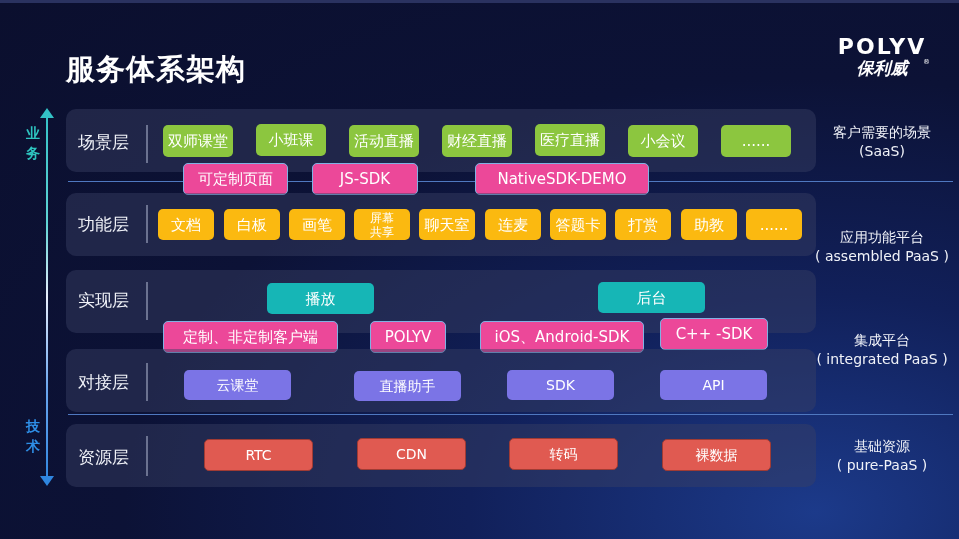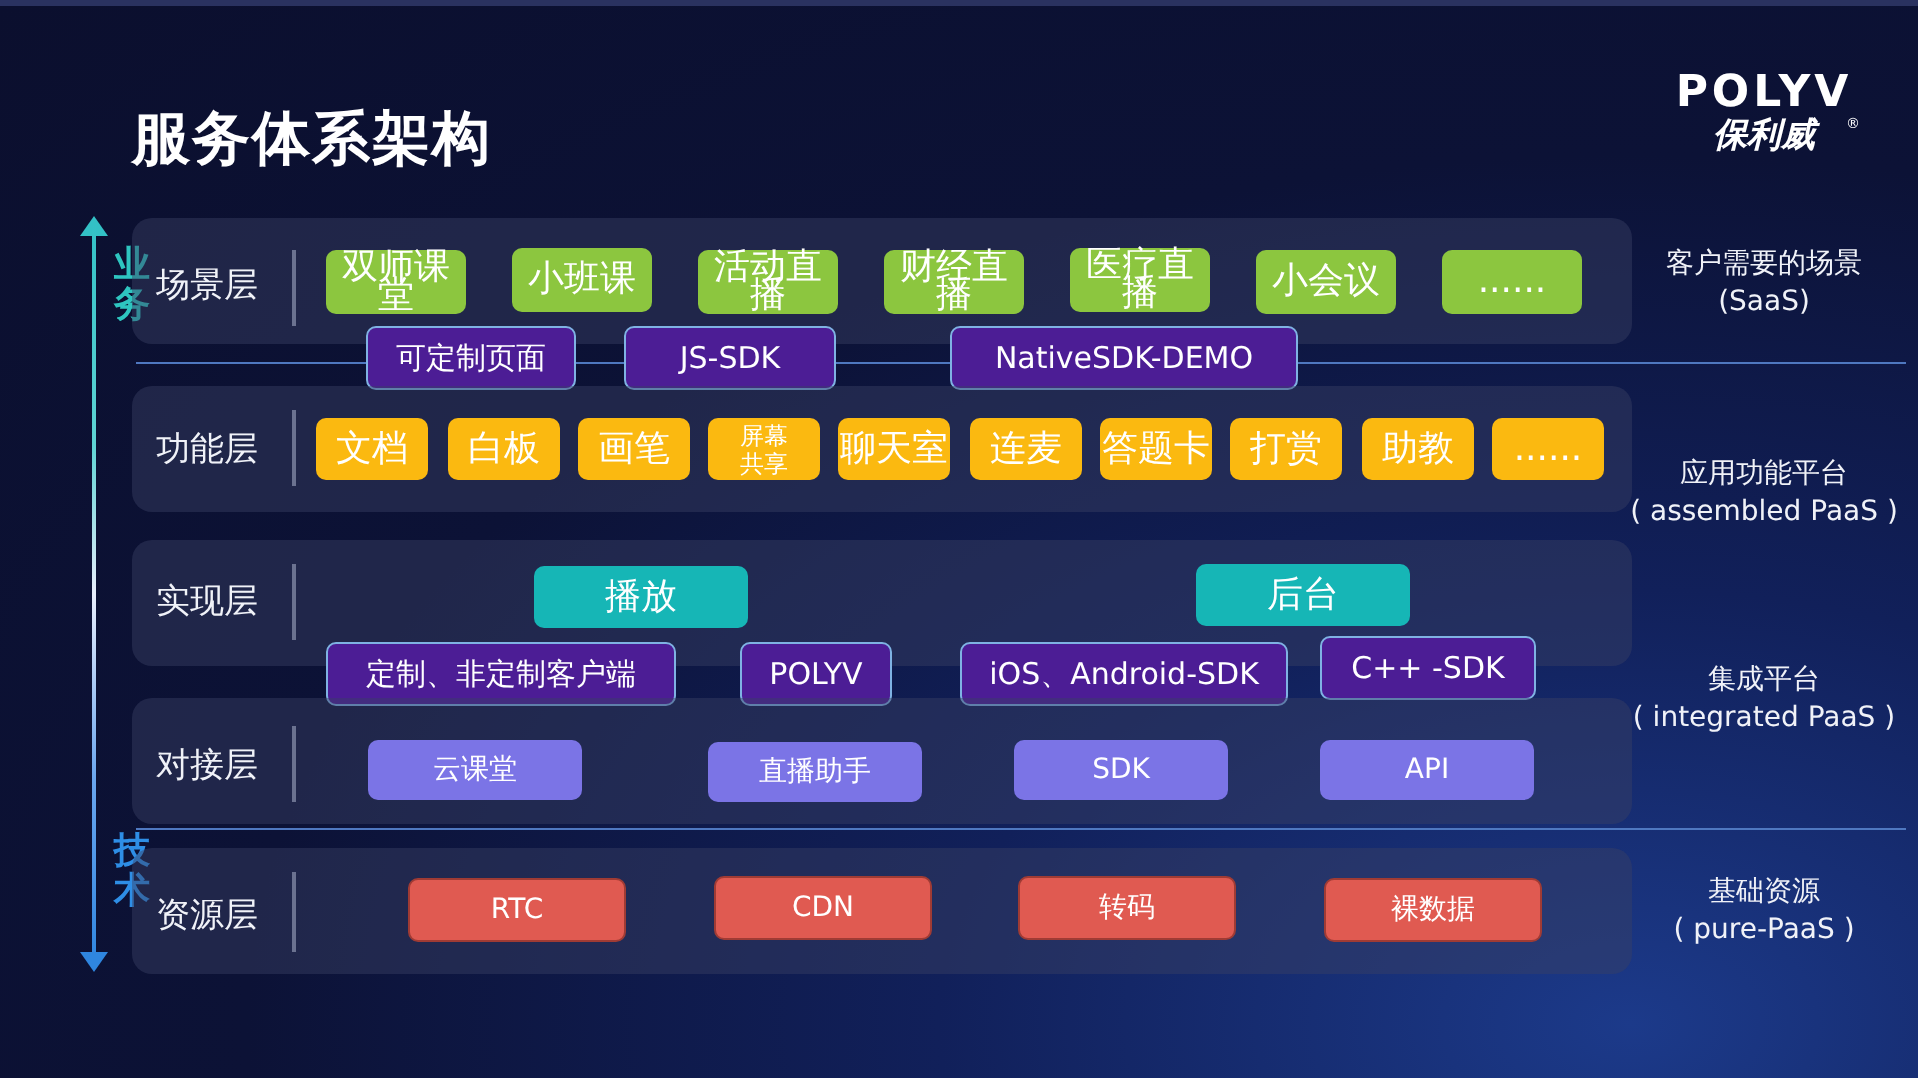--- a/index.html
+++ b/index.html
@@ -14,37 +14,37 @@
   .logo { position:absolute; left:832px; top:36px; width:100px; text-align:center; }
   .logo .en { font-size:22px; font-weight:bold; letter-spacing:2px; line-height:22px; }
   .logo .cn { font-size:17px; font-weight:bold; line-height:20px; font-style:italic; }
   .logo .reg { position:absolute; right:2px; top:22px; font-size:7px; }
 
   .axis { position:absolute; left:44px; top:108px; width:6px; height:378px; }
   .axis .line { position:absolute; left:2px; top:4px; width:2px; height:370px;
     background: linear-gradient(#33c1c6 0%, #5fd4d4 30%, #e8eefc 50%, #6aa6ee 75%, #2f86e0 100%); }
   .axis .up { position:absolute; left:-4px; top:0; width:0; height:0; border-left:7px solid transparent; border-right:7px solid transparent; border-bottom:10px solid #33c1c6; }
   .axis .down { position:absolute; left:-4px; bottom:0; width:0; height:0; border-left:7px solid transparent; border-right:7px solid transparent; border-top:10px solid #2f86e0; }
-  .axis-label { position:absolute; left:18px; font-size:18px; font-weight:bold; line-height:20px; width:22px; text-align:left;margin-left:39px; }
+  .axis-label { position:absolute; left:18px; font-size:14px; font-weight:bold; line-height:20px; width:22px; text-align:right; }
   .axis-top { top:123px; color:#2ec5c0; }
   .axis-bottom { top:416px; color:#2e8ee6; }
 
   .layer { position:absolute; left:66px; width:750px; border-radius:10px;
     background: rgba(58,64,100,0.45); }
   .layer-name { position:absolute; left:12px; font-size:17px; color:#f0f2f8; }
   .layer-sep { position:absolute; left:80px; width:2px; background:#6b7290; }
 
   .divider { position:absolute; left:68px; width:885px; height:1px; background:#4f78c0; }
 
   .chip { position:absolute; border-radius:5px; display:flex; align-items:center; justify-content:center;
-    font-size:18px; color:#fff; text-align:center; line-height:14px; }
+    font-size:15px; color:#fff; text-align:center; line-height:14px; }
   .green { background:#8cc63f; height:32px; width:70px; }
   .yellow { background:#fbb910; height:31px; width:56px; }
   .teal { background:#16b6b6; height:31px; width:107px; }
-  .blue { background:#4c1d95; border:1px solid #7fb2e3; height:30px; font-size:15px; }
+  .blue { background:#ec4899; border:1px solid #7fb2e3; height:30px; font-size:15px; }
   .purple { background:#7b74e6; height:30px; width:107px; font-size:14px; }
   .red { background:#e05a51; border:1px solid #a03b34; height:30px; width:107px; font-size:14px; }
 
   .side { position:absolute; left:812px; width:140px; text-align:center; font-size:14px; line-height:19px; color:#f0f2f8; }
 </style>
 </head>
 <body>
 
 <div class="topline"></div>
 <div class="title">服务体系架构</div>

